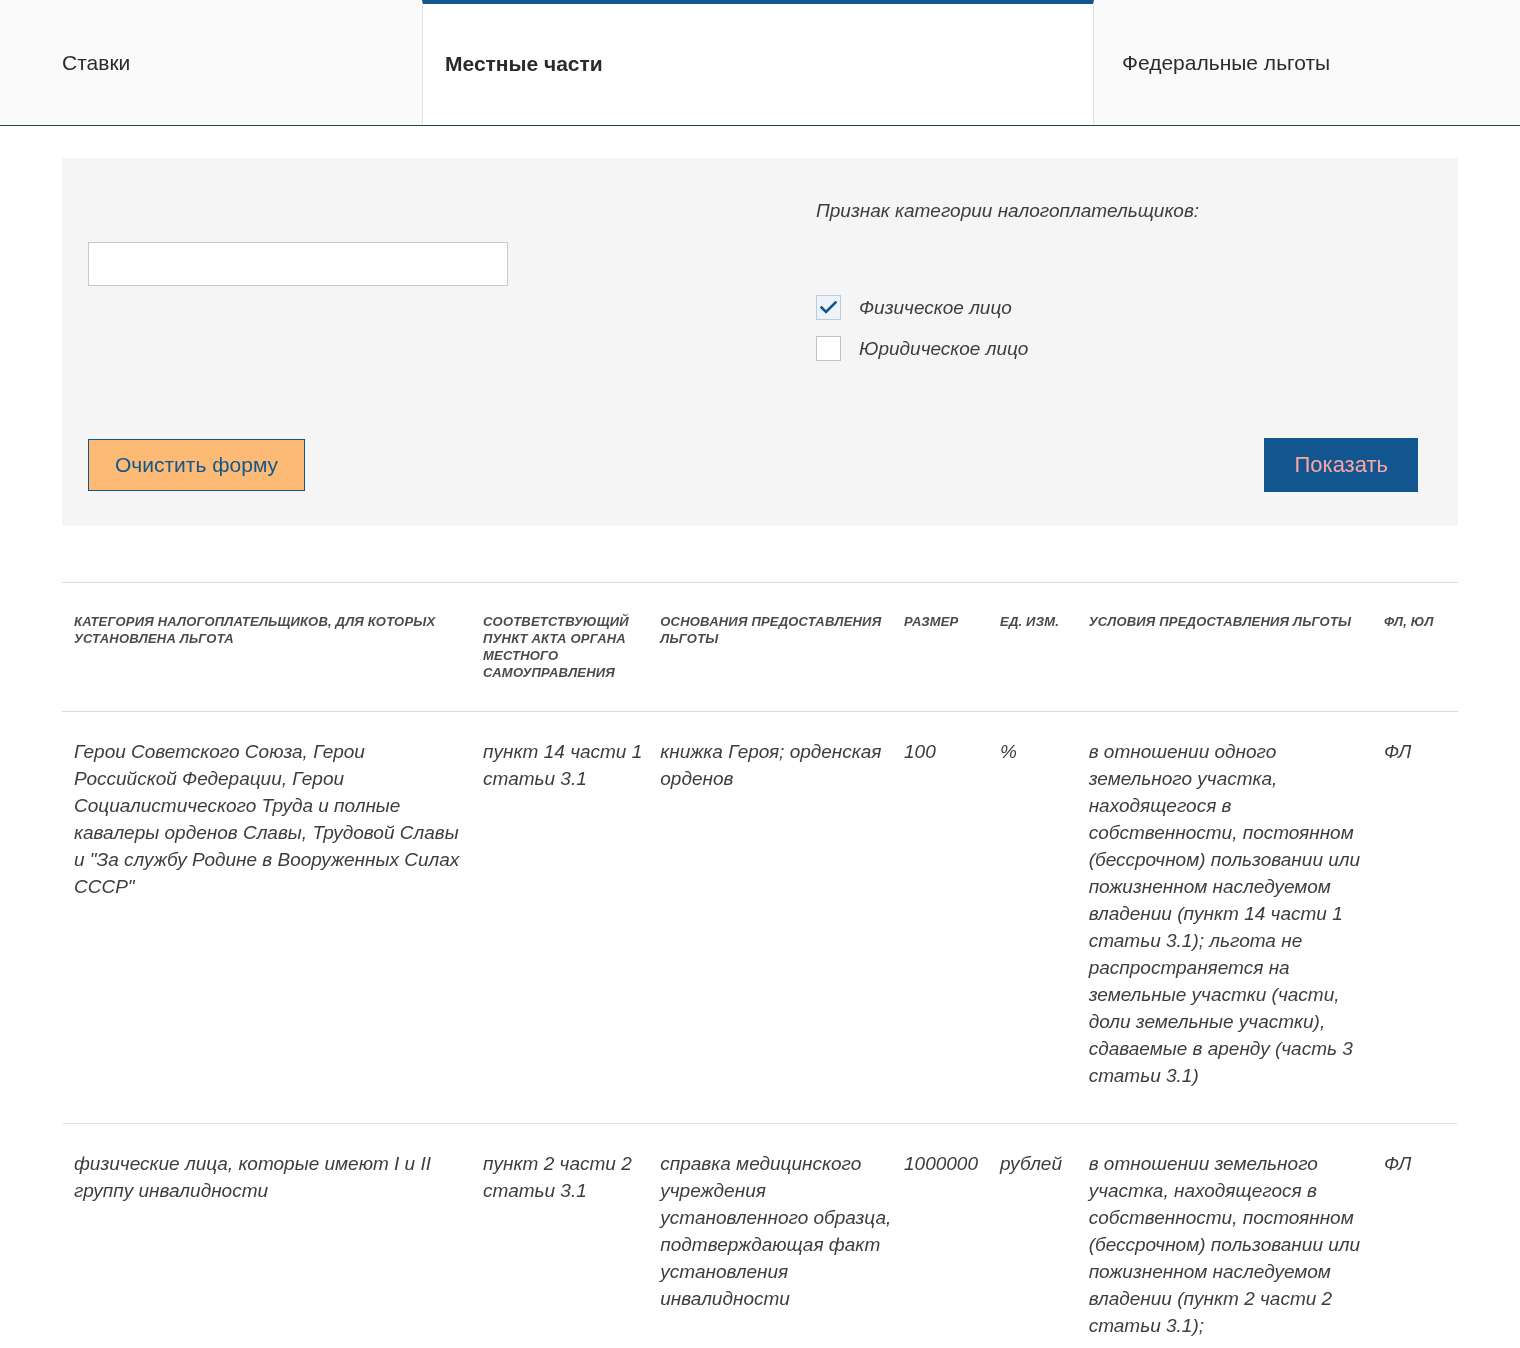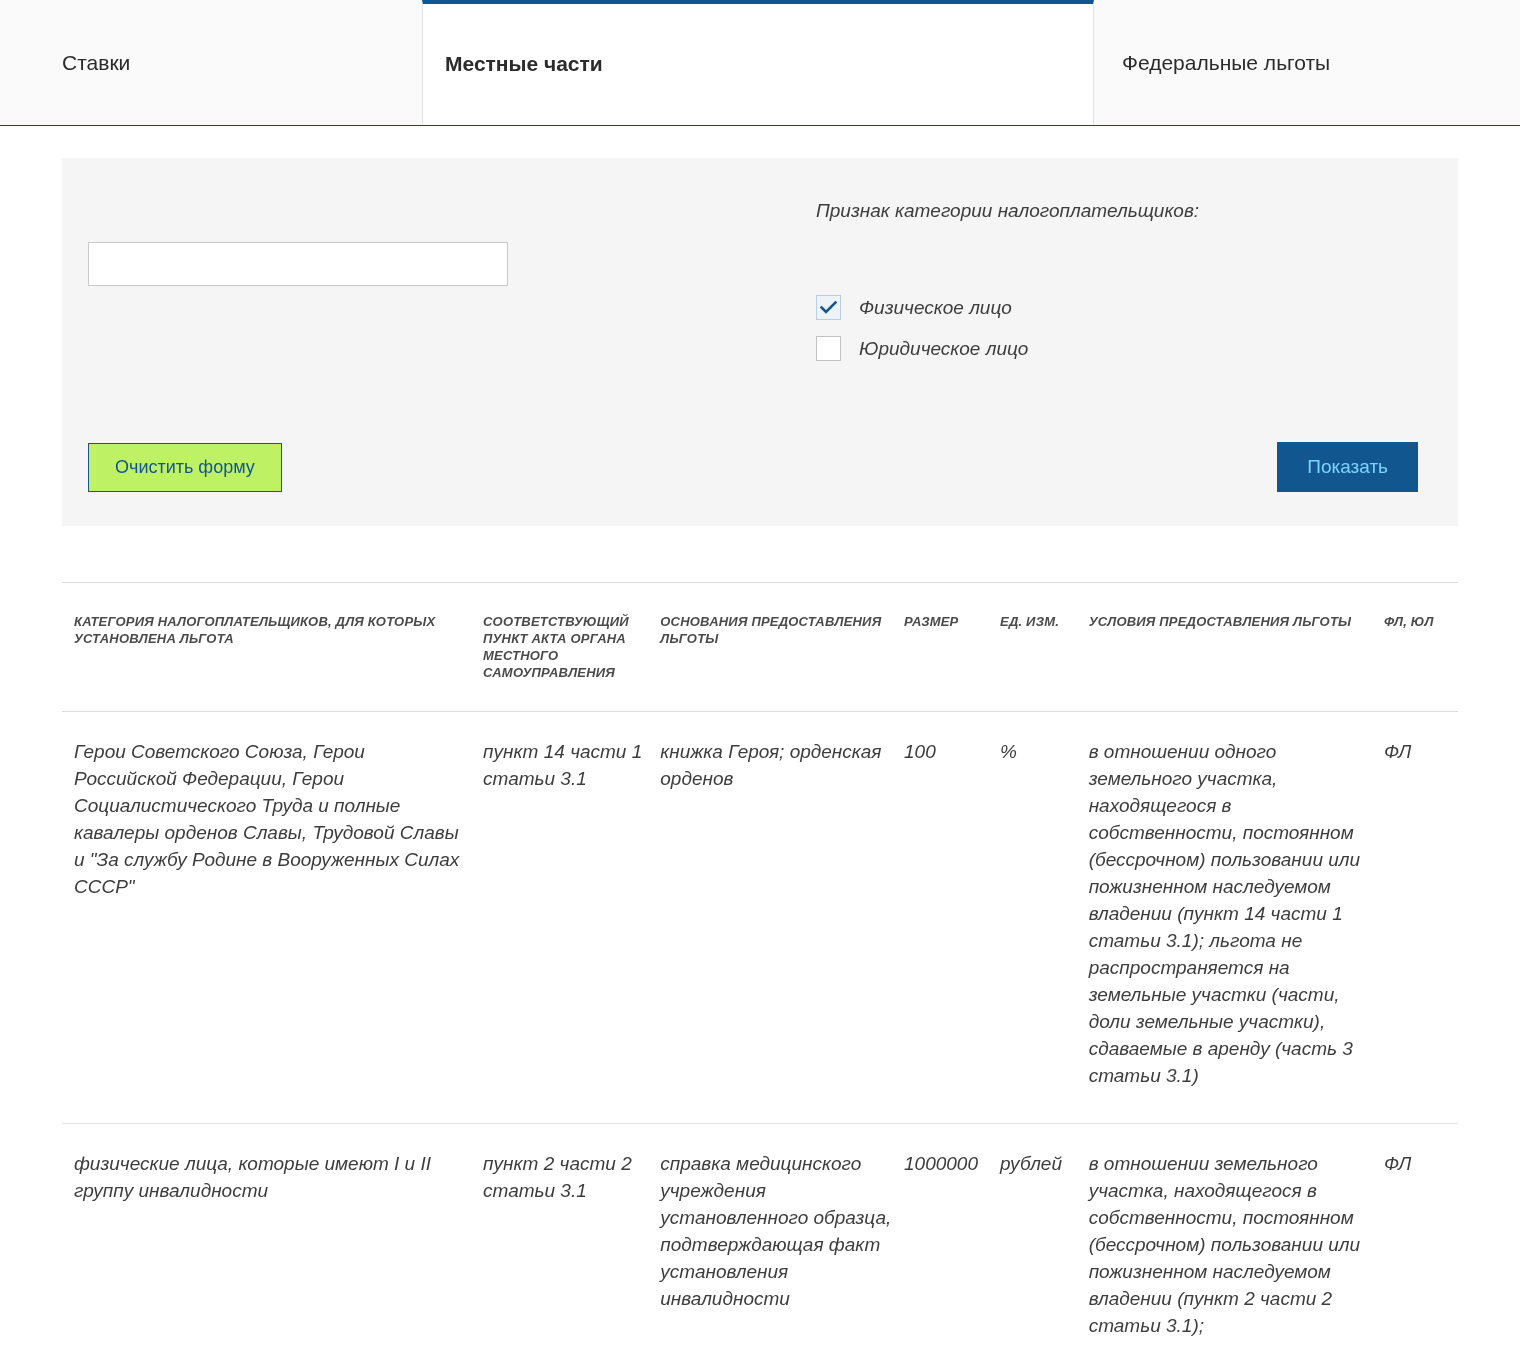--- a/index.html
+++ b/index.html
@@ -95,31 +95,31 @@
     position: absolute;
     left: 26px; right: 40px;
     bottom: 34px;
     display: flex;
     justify-content: space-between;
     align-items: center;
   }
   .btn-clear {
     border: 1px solid #12568f;
     color: #12568f;
-    background: #bef264;
-    font-size: 18px;
+    background: #fdba74;
+    font-size: 21px;
     padding: 13px 26px;
     cursor: pointer;
     font-family: "Liberation Sans", sans-serif;
   }
   .btn-show {
     border: none;
     background: #12568f;
-    color: #7dd3fc;
-    font-size: 19px;
+    color: #fca5a5;
+    font-size: 22px;
     padding: 14px 30px;
     cursor: pointer;
     font-family: "Liberation Sans", sans-serif;
   }
 
   
   .table-wrap { margin: 56px 62px 0 62px; font-style: italic; }
   table { width: 100%; border-collapse: collapse; }
   thead th {
     text-align: left;

